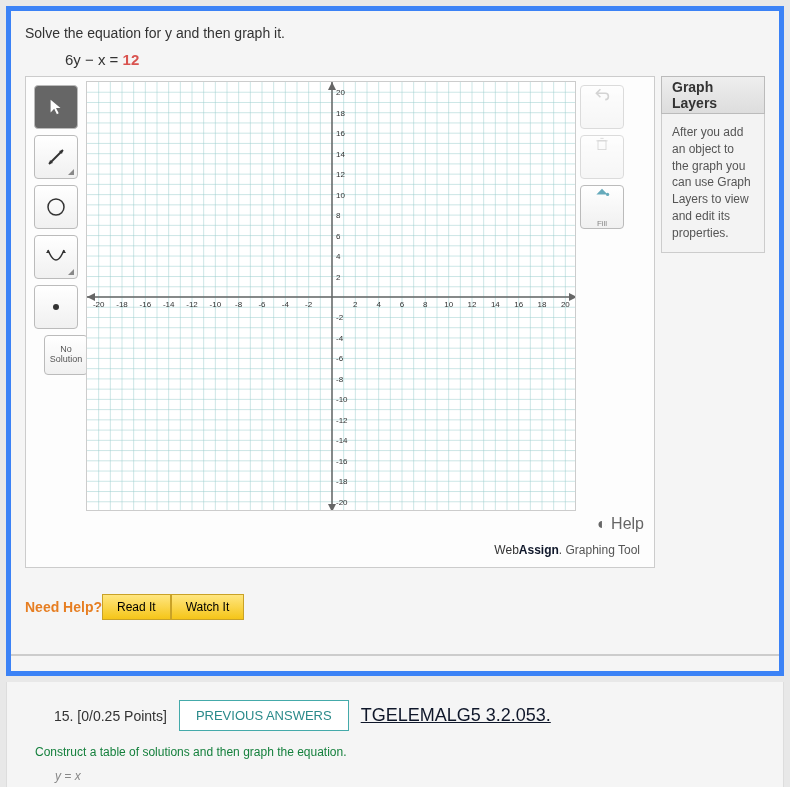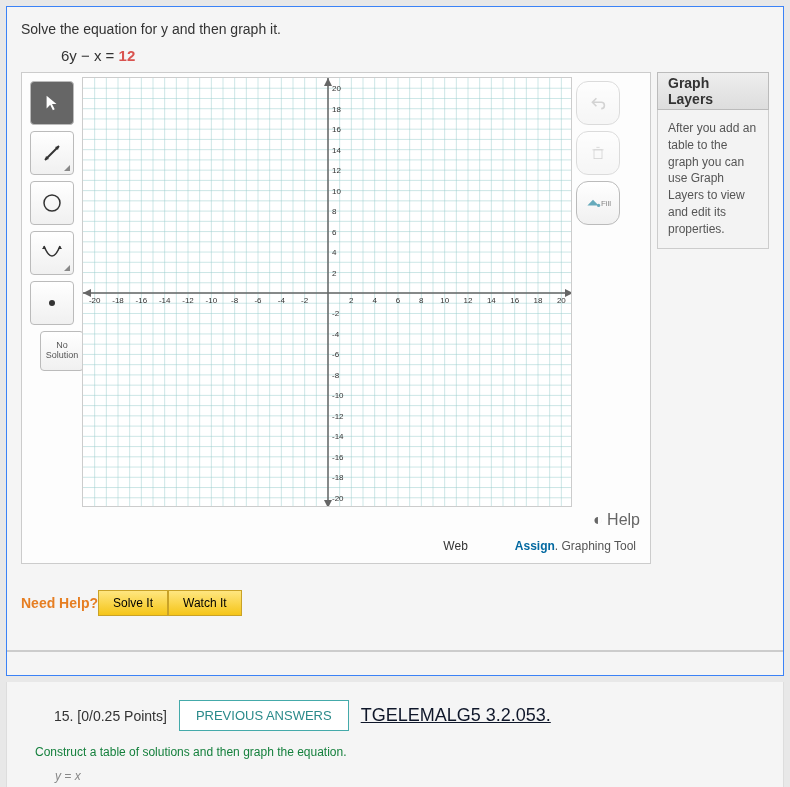--- a/index.html
+++ b/index.html
@@ -9,21 +9,21 @@
     width: 790px;
     height: 787px;
     overflow: hidden;
     font-size: 13px;
     color: #333;
   }
   .page {
     background: #f5f5f5;
     margin: 6px;
     padding: 14px 14px 0 14px;
-    border: 1px solid #3b82f6;
+    border: 5px solid #3b82f6;
     height: 670px;
   }
   .prompt { margin-bottom: 10px; color: #333; font-size: 14px; }
   .equation { margin-left: 40px; font-size: 15px; color: #333; margin-bottom: 8px; }
   .eq-red { color: #d9534f; font-weight: bold; }
   .widget-row { display: flex; gap: 6px; align-items: flex-start; }
   .graph-widget {
     background: #fdfdfd;
     border: 1px solid #ccc;
     padding: 4px;
@@ -57,29 +57,29 @@
     background: #fff;
     overflow: hidden;
   }
   .grid line { stroke: #9cc; stroke-width: 0.5; }
   .axis line { stroke: #666; stroke-width: 1.5; }
   .tick text { font-size: 8px; fill: #333; font-family: Arial; }
   .right-tools {
     display:flex; flex-direction:column; gap:6px; padding:4px; width:56px;
   }
   .right-btn {
-    width:44px; height:44px; border:1px solid #bbb; border-radius:12px;
+    width:44px; height:44px; border:1px solid #bbb; border-radius:4px;
     background:linear-gradient(#fff,#f0f0f0);
-    display:flex;align-items:center;justify-content:center;
-    font-size:8px;color:#888;flex-direction:row;
+    display:flex;align-items:center;justify-content:space-between;
+    font-size:8px;color:#888;flex-direction:column;
   }
   .right-btn.disabled{ opacity:.5; }
   .help-link { width:100%; padding:4px 6px; font-size:16px; color:#666;text-align:right; }
   .footer-brand { width:100%; text-align:right; padding:6px 10px; font-size:12px; color:#555;}
-  .footer-brand .wa1{color:#333;} .footer-brand .wa2{color:#0369a1;font-weight:bold;padding-left:47px;}
+  .footer-brand .wa1{color:#333;} .footer-brand .wa2{color:#0f172a;font-weight:bold;}
   .layers-panel { flex:1; }
   .layers-head {
     background:linear-gradient(#eee,#ddd);
     border:1px solid #bbb; padding:2px 10px; font-weight:bold; font-size:14px;
   }
   .layers-body {
     background:#f3f3f3; border:1px solid #ccc; border-top:none;
     padding:10px; font-size:12px; color:#555; line-height:1.4;
   }
   .need-help { margin-top:26px; display:flex; align-items:center; gap:0;}
@@ -315,27 +315,27 @@
       <div class="help-link">
         <span>◐ </span><span>Help</span>
       </div>
       <div class="footer-brand">
         <span class="wa1">Web</span><span class="wa2">Assign</span><span>. Graphing Tool</span>
       </div>
     </div>
 
     <div class="layers-panel">
       <div class="layers-head">Graph Layers</div>
-      <div class="layers-body">After you add an table to the graph you can use Graph Layers to view and edit its properties.</div>
+      <div class="layers-body">After you add an object to the graph you can use Graph Layers to view and edit its properties.</div>
     </div>
   </div>
 
   <div class="need-help">
     <span class="need-help-label">Need Help?</span>
-    <button class="yellow-btn">Solve It</button>
+    <button class="yellow-btn">Read It</button>
     <button class="yellow-btn">Watch It</button>
   </div>
 
   <div class="q-sep"></div>
 </div>
 
 <div class="q-row" style="margin:0 6px;border-left:1px solid #ddd;border-right:1px solid #ddd;">
   <span class="q-num">
     <span>15.</span> <span>[0/0.25 Points]</span>
   </span>

